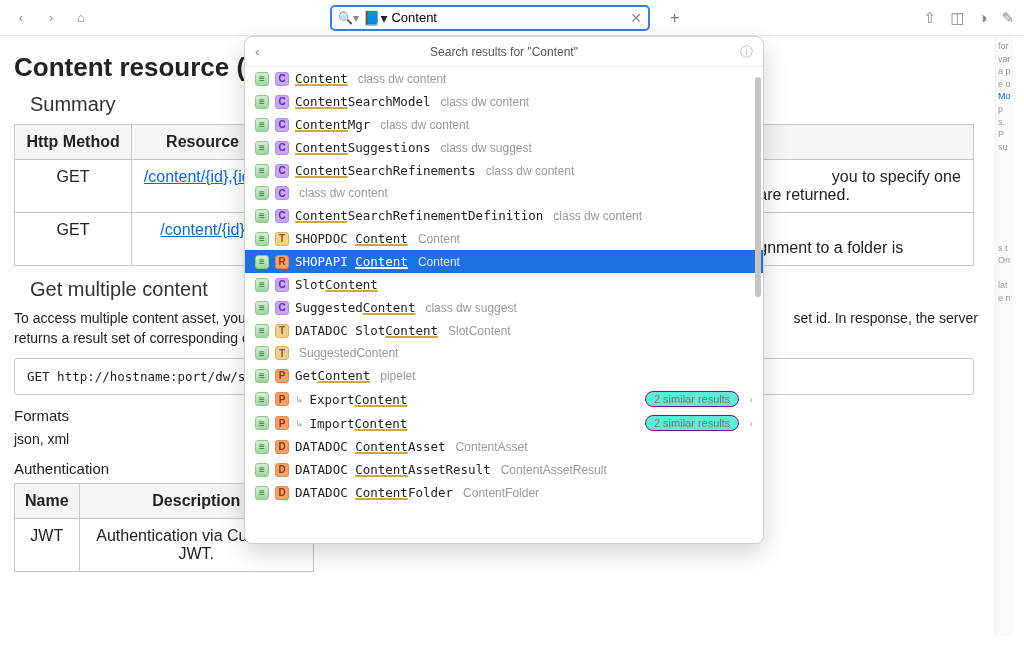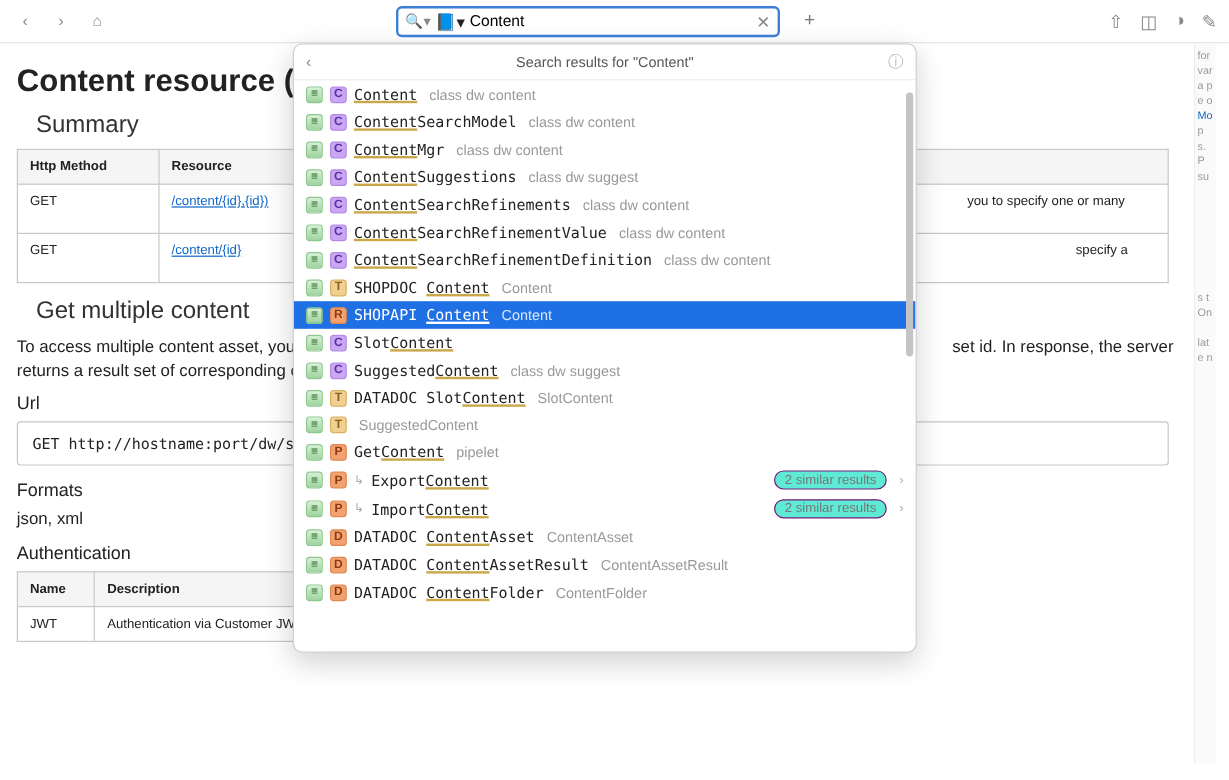--- a/index.html
+++ b/index.html
@@ -14,21 +14,21 @@
 .searchbox input{border:none;outline:none;flex:1;font-size:13px;background:transparent}
 .searchbox .clear{color:#888;cursor:pointer;font-size:14px}
 .plus{margin-left:12px;color:#777;font-size:16px;cursor:pointer}
 .rtools{margin-left:auto;display:flex;gap:14px;color:#888}
 .rtools span{cursor:pointer;font-size:15px}
 .content{padding:10px 14px;position:relative;height:calc(100% - 36px);overflow:hidden}
 h1{font-size:26px;font-weight:600;margin:6px 0 10px}
 h2{font-size:20px;font-weight:500;margin:10px 16px 8px;color:#333}
 h3{font-size:15px;font-weight:500;margin:10px 0 6px}
 table{border-collapse:collapse;width:960px;margin:6px 0 12px}
-th,td{border:1px solid #c8c8c8;padding:8px 10px;text-align:left;vertical-align:top;font-size:11px}
+th,td{border:1px solid #c8c8c8;padding:8px 10px;text-align:center;vertical-align:top;font-size:16px}
 th{background:#f5f5f5;font-weight:600}
 a.lnk{color:#1168c9;text-decoration:underline}
 .p{font-size:14px;line-height:1.4;margin:6px 0 10px}
 .codebox{border:1px solid #c8c8c8;border-radius:3px;padding:10px 12px;font-family:Menlo,Consolas,monospace;font-size:12.5px;margin:6px 0 12px;width:960px}
 .popup{position:absolute;left:244px;top:36px;width:520px;height:508px;background:#fff;border:1px solid #d0d0d0;border-radius:8px;box-shadow:0 8px 24px rgba(0,0,0,0.18);overflow:hidden;z-index:20}
 .pophdr{height:30px;display:flex;align-items:center;justify-content:center;position:relative;font-size:12px;color:#555;border-bottom:1px solid #eee}
 .pophdr .back{position:absolute;left:10px;color:#888;cursor:pointer;font-size:13px}
 .pophdr .info{position:absolute;right:10px;color:#bbb;font-size:13px}
 .results{overflow-y:auto;height:calc(100% - 30px)}
 .row{display:flex;align-items:center;padding:4px 10px;gap:6px;font-size:13px;white-space:nowrap;cursor:pointer}
@@ -104,21 +104,20 @@
       </tbody>
   </table>
 
   <h2>Get multiple content</h2>
   <div class="p">
     <span>To access multiple content asset, you constru</span>
     <span style="display:inline-block;width:490px"></span>
     <span>set id. In response, the server returns a result set of corresponding content asset docu                                                                                                                    necessary.</span>
   </div>
 
-  <h3>Url</h3>
   <div class="codebox">GET http://hostname:port/dw/shop/</div>
 
   <h3>Formats</h3>
   <div class="p">json, xml</div>
 
   <h3>Authentication</h3>
   <table style="width:300px">
     <thead>
         <tr>
       <th>Name</th>
@@ -169,21 +168,20 @@
       </div>
       <div class="row">
         <span class="ico ico-book">≡</span>
         <span class="ico ico-c">C</span>
         <span class="name"><span class="hl">Content</span><span class="plain">SearchRefinements</span></span>
         <span class="hint">class dw content</span>
       </div>
       <div class="row">
         <span class="ico ico-book">≡</span>
         <span class="ico ico-c">C</span>
-        <span class="name"><span class="hl">Content</span><span class="plain">SearchRefinementValue</span></span>
         <span class="hint">class dw content</span>
       </div>
       <div class="row">
         <span class="ico ico-book">≡</span>
         <span class="ico ico-c">C</span>
         <span class="name"><span class="hl">Content</span><span class="plain">SearchRefinementDefinition</span></span>
         <span class="hint">class dw content</span>
       </div>
       <div class="row">
         <span class="ico ico-book">≡</span>

